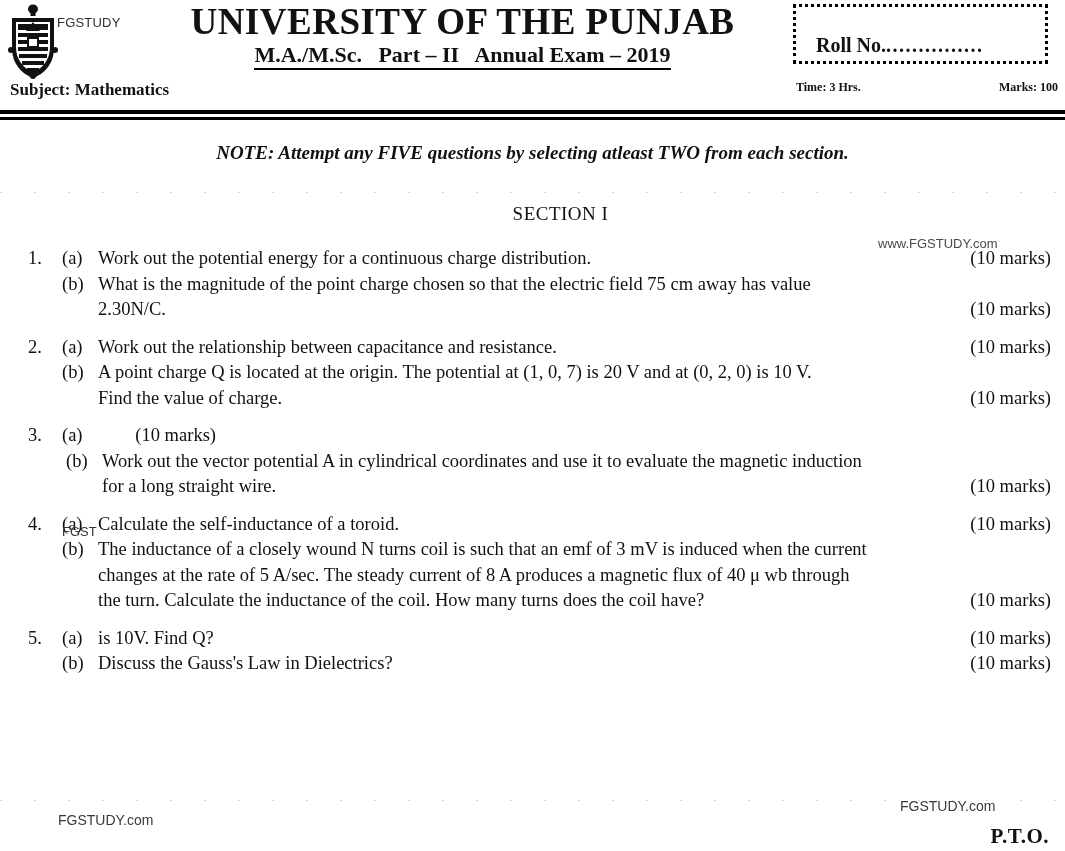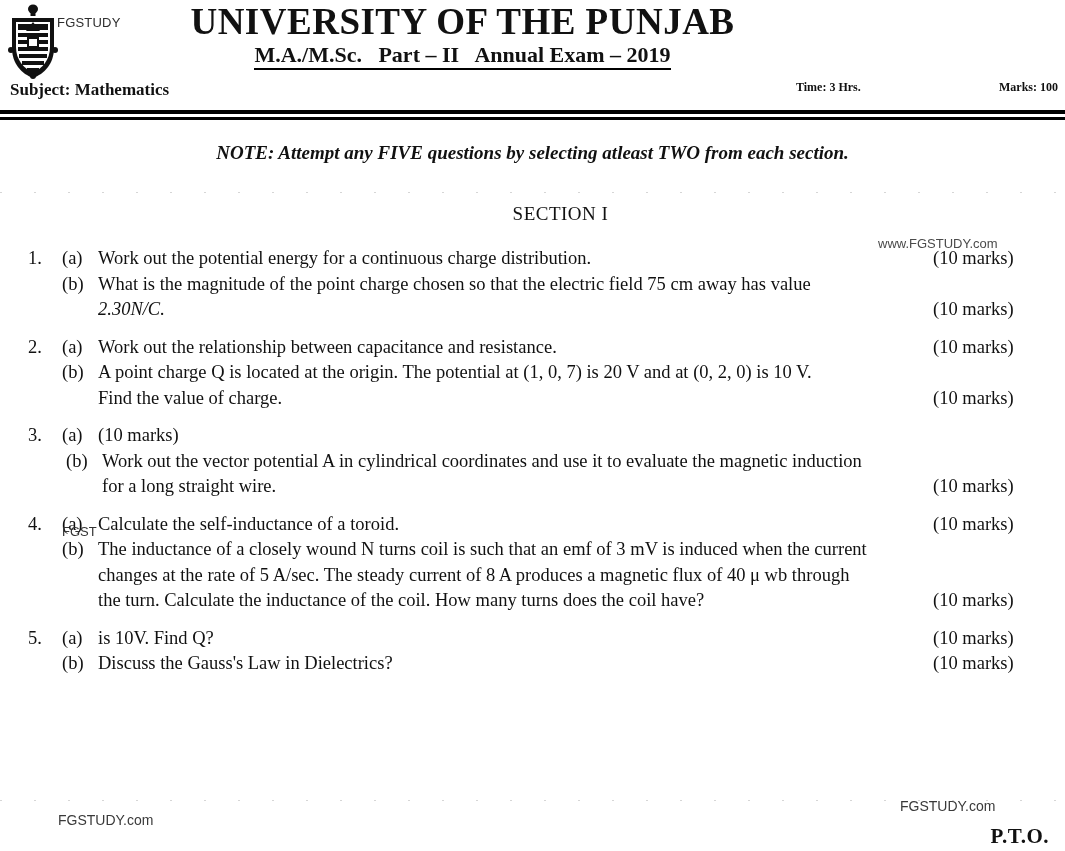--- a/index.html
+++ b/index.html
@@ -199,34 +199,35 @@
   }
   .qtext {
     flex: 1 1 auto;
     text-align: justify;
     padding-right: 6px;
   }
   .qtext.nojust { text-align: left; }
   .qmarks {
     flex: 0 0 118px;
     width: 118px;
+    text-align: right;
     padding-right: 14px;
     white-space: nowrap;
   }
   
   .qbody { flex: 1 1 auto; }
   .qbody .line { display: block; }
   .qbody .lastline {
     display: flex;
     justify-content: space-between;
     align-items: baseline;
   }
   .qbody .lastline .tail { padding-right: 10px; }
 
-  .ital { font-style: italic; }
+  .ital { }
 
   
   .qpart.shift { padding-left: 4px; }
 
   
   .wm {
     position: absolute;
     font-family: "Liberation Sans", sans-serif;
     color: #5a5a5a;
     white-space: nowrap;
@@ -307,20 +308,25 @@
         <span>Annual Exam – 2019</span>
       </span>
     </div>
 
     <div class="subject-line">
       <span>Subject:</span>
       <span>Mathematics</span>
     </div>
 
 
+    <div class="rollbox">
+      <div class="rolllabel">
+        <span>Roll No.</span><span class="rolldots">...............</span>
+      </div>
+    </div>
 
     <div class="time-marks">
       <span>Time: 3 Hrs.</span>
       <span>Marks: 100</span>
     </div>
   </div>
 
   <div class="rule-wrap">
     <div class="rule-a"></div>
     <div class="rule-gap"></div>

